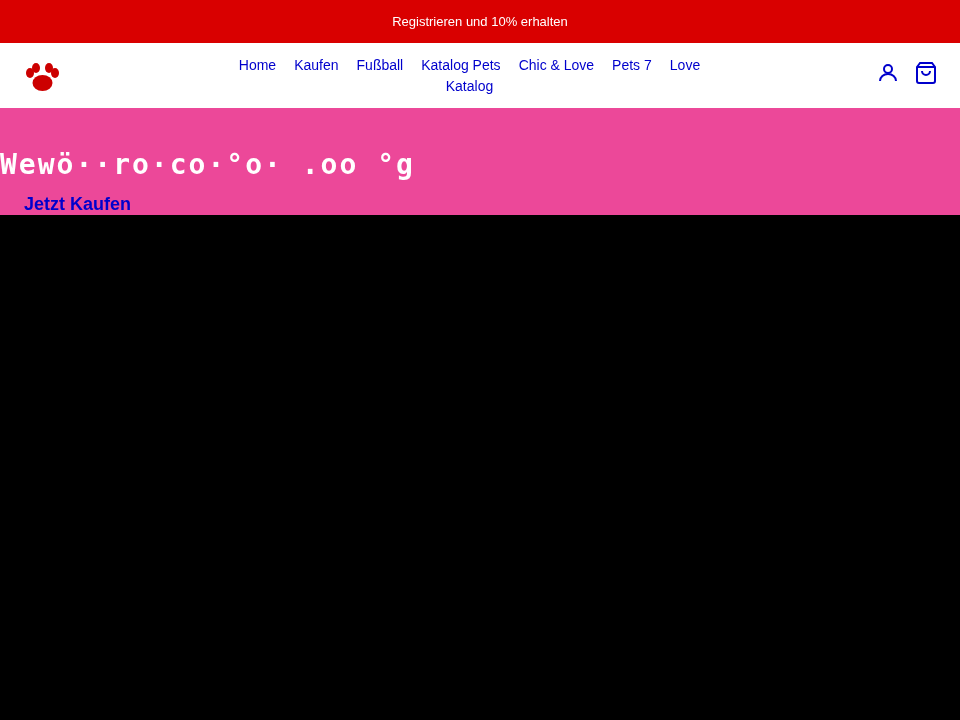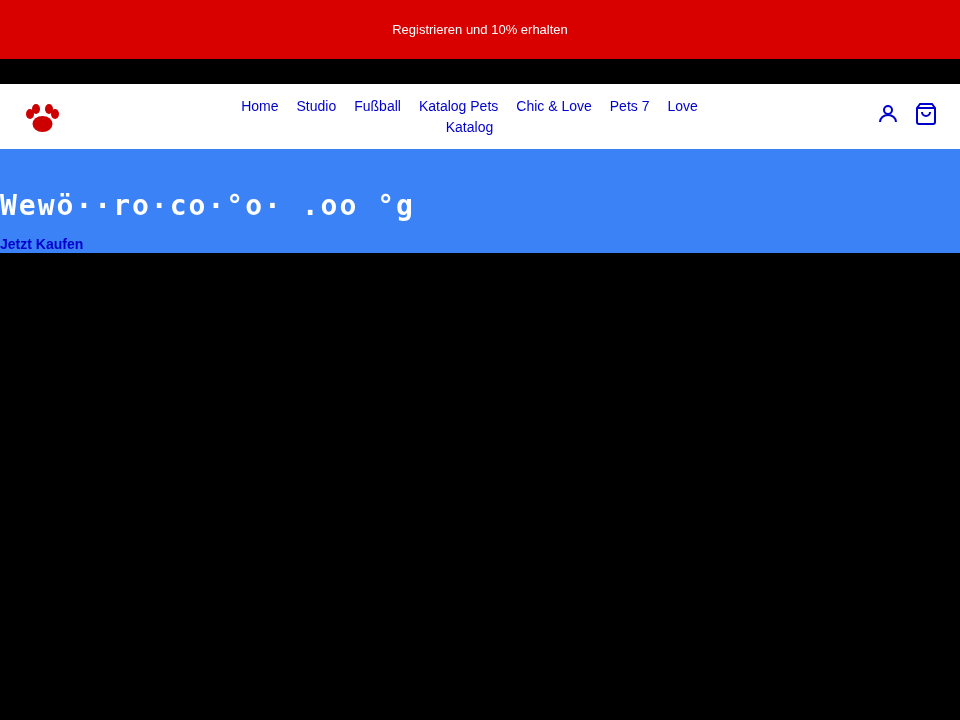--- a/index.html
+++ b/index.html
@@ -14,34 +14,33 @@
       background-color: #000;
       font-family: Arial, sans-serif;
       overflow: hidden;
     }
 
     
     .top-banner {
       background-color: #d90000;
       color: #fff;
       text-align: center;
-      padding: 22px 0;
+      padding: 14px 0;
       font-size: 13px;
       font-weight: 500;
     }
 
     
     .header {
       background-color: #fff;
       display: flex;
       align-items: center;
       justify-content: space-between;
       padding: 10px 20px;
       position: relative;
-      margin-top: 25px;
     }
 
     .logo-area {
       display: flex;
       align-items: center;
     }
 
     .logo-icon {
       width: 45px;
       height: 45px;
@@ -81,21 +80,21 @@
       color: #0000cc;
       background: none;
       border: none;
       cursor: pointer;
       font-size: 22px;
       padding: 2px;
     }
 
     
     .hero-section {
-      background-color: #3b82f6;
+      background-color: #ec4899;
       padding: 30px 0 0 0;
       color: #fff;
     }
 
     .hero-text-area {
       padding: 10px 0 0 0;
     }
 
     .hero-title {
       font-size: 28px;
@@ -107,23 +106,24 @@
       font-family: monospace;
     }
 
     .hero-cta {
       margin-top: 12px;
     }
 
     .hero-cta-link {
       color: #0000cc;
       text-decoration: none;
-      font-size: 14px;
+      font-size: 18px;
       font-weight: bold;
       cursor: pointer;
+      margin-left: 24px;
     }
 
     
     .paw-svg {
       fill: #cc0000;
     }
   </style>
 </head>
 <body>
 
@@ -144,21 +144,21 @@
 
       <ellipse cx="16" cy="15" rx="4" ry="5" class="paw-svg"></ellipse>
 
       <ellipse cx="29" cy="15" rx="4" ry="5" class="paw-svg"></ellipse>
     </svg>
   </div>
 
   <div class="nav-area">
     <div class="nav-top">
       <a class="nav-link">Home</a>
-      <a class="nav-link">Studio</a>
+      <a class="nav-link">Kaufen</a>
       <a class="nav-link">Fußball</a>
       <a class="nav-link">Katalog Pets</a>
       <a class="nav-link">Chic &amp; Love</a>
       <a class="nav-link">Pets 7</a>
       <a class="nav-link">Love</a>
     </div>
     <div class="nav-bottom">
       <a class="nav-link">Katalog</a>
     </div>
   </div>

